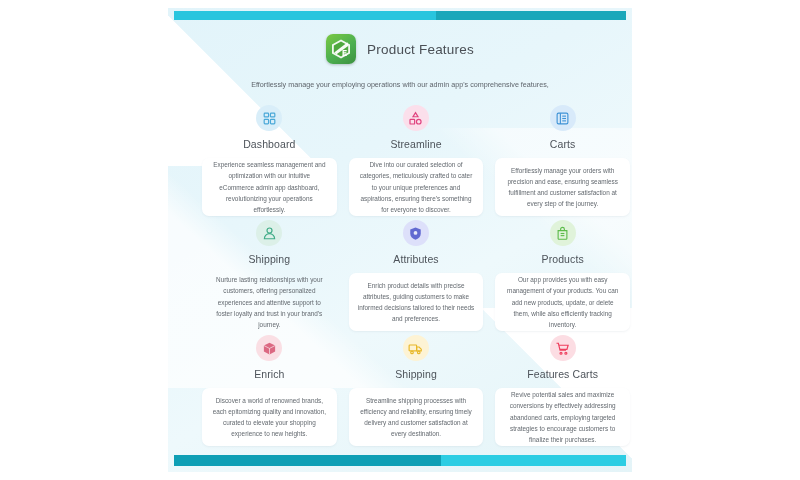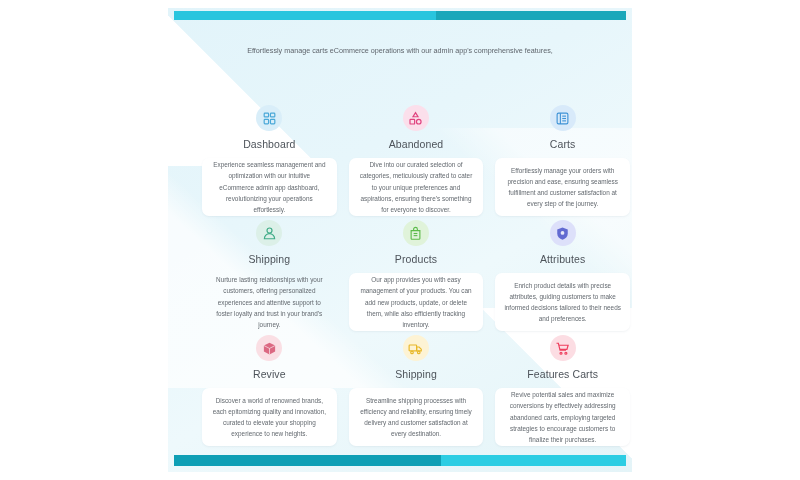--- a/index.html
+++ b/index.html
@@ -91,22 +91,33 @@
 
 <div id="stage">
 
   <div class="panel">
     <div class="wedge-tl"></div>
     <div class="wedge-mid"></div>
     <div class="wedge-mid2"></div>
     <div class="wedge-br"></div>
 
     <div class="header">
+      <div class="brand">
+        <span class="logo">
+          <svg width="22" height="22" viewBox="0 0 22 22">
+            <polygon points="11,1.5 20,6.5 20,15.5 11,20.5 2,15.5 2,6.5" fill="#ffffff" opacity="0.92"></polygon>
+            <polygon points="11,3.4 18.2,7.4 18.2,14.6 11,18.6 3.8,14.6 3.8,7.4" fill="#4fa83f"></polygon>
+            <path d="M4.2 14.4 L17.6 4.2 L18.2 8.0 L6.5 16.2 Z" fill="#ffffff" opacity="0.95"></path>
+            <path d="M12.5 12.0 h4.2 v1.3 h-2.9 v1.0 h2.6 v1.2 h-2.6 v1.1 h2.9 v1.3 h-4.2 z" fill="#ffffff"></path>
+          </svg>
+        </span>
+        <span class="brand-title">Product Features</span>
+      </div>
       <div class="subtitle">
-        <span>Effortlessly manage carts eCommerce operations with our admin app's comprehensive features,</span>
+        <span>Effortlessly manage your employing operations with our admin app's comprehensive features,</span>
       </div>
     </div>
 
     <div class="grid">
         <div class="cell">
           <div class="icon-wrap" style="background: rgb(217, 238, 249);">
             <svg xmlns="http://www.w3.org/2000/svg" width="15" height="15" viewBox="0 0 24 24" fill="none" stroke="#4aa8d8" stroke-width="1.9">
         <rect x="3.5" y="3.5" width="7" height="6" rx="1.2"></rect>
         <rect x="13.5" y="3.5" width="7" height="6" rx="1.2"></rect>
         <rect x="3.5" y="13.5" width="7" height="7" rx="1.2"></rect>
@@ -117,21 +128,21 @@
           <div class="cell-desc">Experience seamless management and optimization with our intuitive eCommerce admin app dashboard, revolutionizing your operations effortlessly.</div>
         </div>
         <div class="cell">
           <div class="icon-wrap" style="background: rgb(251, 223, 235);">
             <svg xmlns="http://www.w3.org/2000/svg" width="15" height="15" viewBox="0 0 24 24" fill="none" stroke="#e0437f" stroke-width="1.9">
         <path d="M12 2.6 L16 9.2 H8 Z"></path>
         <rect x="3.2" y="13.4" width="7.4" height="7.4" rx="1"></rect>
         <circle cx="17.2" cy="17.1" r="3.7"></circle>
             </svg>
           </div>
-          <div class="cell-title">Abandoned</div>
+          <div class="cell-title">Streamline</div>
           <div class="cell-desc">Dive into our curated selection of categories, meticulously crafted to cater to your unique preferences and aspirations, ensuring there's something for everyone to discover.</div>
         </div>
         <div class="cell">
           <div class="icon-wrap" style="background: rgb(216, 234, 250);">
             <svg xmlns="http://www.w3.org/2000/svg" width="15" height="15" viewBox="0 0 24 24" fill="none" stroke="#3f93d6" stroke-width="1.8">
         <rect x="3.4" y="3.4" width="17.2" height="17.2" rx="2.2"></rect>
         <line x1="8.6" y1="3.4" x2="8.6" y2="20.6"></line>
         <line x1="11.6" y1="8.2" x2="17.6" y2="8.2"></line>
         <line x1="11.6" y1="12" x2="17.6" y2="12"></line>
         <line x1="11.6" y1="15.8" x2="17.6" y2="15.8"></line>
@@ -144,50 +155,50 @@
           <div class="icon-wrap" style="background: rgb(220, 240, 232);">
             <svg xmlns="http://www.w3.org/2000/svg" width="15" height="15" viewBox="0 0 24 24" fill="none" stroke="#3fab86" stroke-width="1.9">
         <circle cx="12" cy="7.2" r="4"></circle>
         <path d="M3.8 20.4 a8.2 8.2 0 0 1 16.4 0 z"></path>
             </svg>
           </div>
           <div class="cell-title">Shipping</div>
           <div class="cell-desc ghost">Nurture lasting relationships with your customers, offering personalized experiences and attentive support to foster loyalty and trust in your brand's journey.</div>
         </div>
         <div class="cell">
+          <div class="icon-wrap" style="background: rgb(221, 224, 250);">
+            <svg xmlns="http://www.w3.org/2000/svg" width="15" height="15" viewBox="0 0 24 24" fill="#5b63cf">
+        <path d="M12 2.2 L20.4 5.6 v6.2 c0 5.1-3.6 8.6-8.4 10 -4.8-1.4-8.4-4.9-8.4-10 V5.6 z" opacity="0.95"></path>
+        <circle cx="12" cy="11" r="3" fill="#ffffff" opacity="0.85"></circle>
+            </svg>
+          </div>
+          <div class="cell-title">Attributes</div>
+          <div class="cell-desc">Enrich product details with precise attributes, guiding customers to make informed decisions tailored to their needs and preferences.</div>
+        </div>
+        <div class="cell">
           <div class="icon-wrap" style="background: rgb(224, 243, 218);">
             <svg xmlns="http://www.w3.org/2000/svg" width="15" height="15" viewBox="0 0 24 24" fill="none" stroke="#5cbb4a" stroke-width="1.8">
         <path d="M5 7.4 h14 v12.4 a1.4 1.4 0 0 1-1.4 1.4 H6.4 A1.4 1.4 0 0 1 5 19.8 z"></path>
         <path d="M9 7.4 V5.2 a3 3 0 0 1 6 0 v2.2"></path>
         <line x1="9" y1="12" x2="15" y2="12"></line>
         <line x1="9" y1="15.4" x2="15" y2="15.4"></line>
             </svg>
           </div>
           <div class="cell-title">Products</div>
           <div class="cell-desc">Our app provides you with easy management of your products. You can add new products, update, or delete them, while also efficiently tracking inventory.</div>
         </div>
         <div class="cell">
-          <div class="icon-wrap" style="background: rgb(221, 224, 250);">
-            <svg xmlns="http://www.w3.org/2000/svg" width="15" height="15" viewBox="0 0 24 24" fill="#5b63cf">
-        <path d="M12 2.2 L20.4 5.6 v6.2 c0 5.1-3.6 8.6-8.4 10 -4.8-1.4-8.4-4.9-8.4-10 V5.6 z" opacity="0.95"></path>
-        <circle cx="12" cy="11" r="3" fill="#ffffff" opacity="0.85"></circle>
-            </svg>
-          </div>
-          <div class="cell-title">Attributes</div>
-          <div class="cell-desc">Enrich product details with precise attributes, guiding customers to make informed decisions tailored to their needs and preferences.</div>
-        </div>
-        <div class="cell">
           <div class="icon-wrap" style="background: rgb(250, 223, 228);">
             <svg xmlns="http://www.w3.org/2000/svg" width="15" height="15" viewBox="0 0 24 24" fill="#d9607a" opacity="0.92">
         <path d="M12 2.6 L21 7.2 v9.6 L12 21.4 L3 16.8 V7.2 z"></path>
         <path d="M3 7.2 L12 11.9 L21 7.2" fill="none" stroke="#ffffff" stroke-width="1.3" opacity="0.75"></path>
         <line x1="12" y1="11.9" x2="12" y2="21.4" stroke="#ffffff" stroke-width="1.3" opacity="0.75"></line>
             </svg>
           </div>
-          <div class="cell-title">Revive</div>
+          <div class="cell-title">Enrich</div>
           <div class="cell-desc">Discover a world of renowned brands, each epitomizing quality and innovation, curated to elevate your shopping experience to new heights.</div>
         </div>
         <div class="cell">
           <div class="icon-wrap" style="background: rgb(253, 243, 212);">
             <svg xmlns="http://www.w3.org/2000/svg" width="15" height="15" viewBox="0 0 24 24" fill="none" stroke="#e8b828" stroke-width="1.9">
         <rect x="1.8" y="6.4" width="12" height="9.4" rx="1.2"></rect>
         <path d="M13.8 9.6 h3.9 l3.5 3.5 v2.7 h-7.4 z"></path>
         <circle cx="6.4" cy="18.2" r="2"></circle>
         <circle cx="17.2" cy="18.2" r="2"></circle>
             </svg>

